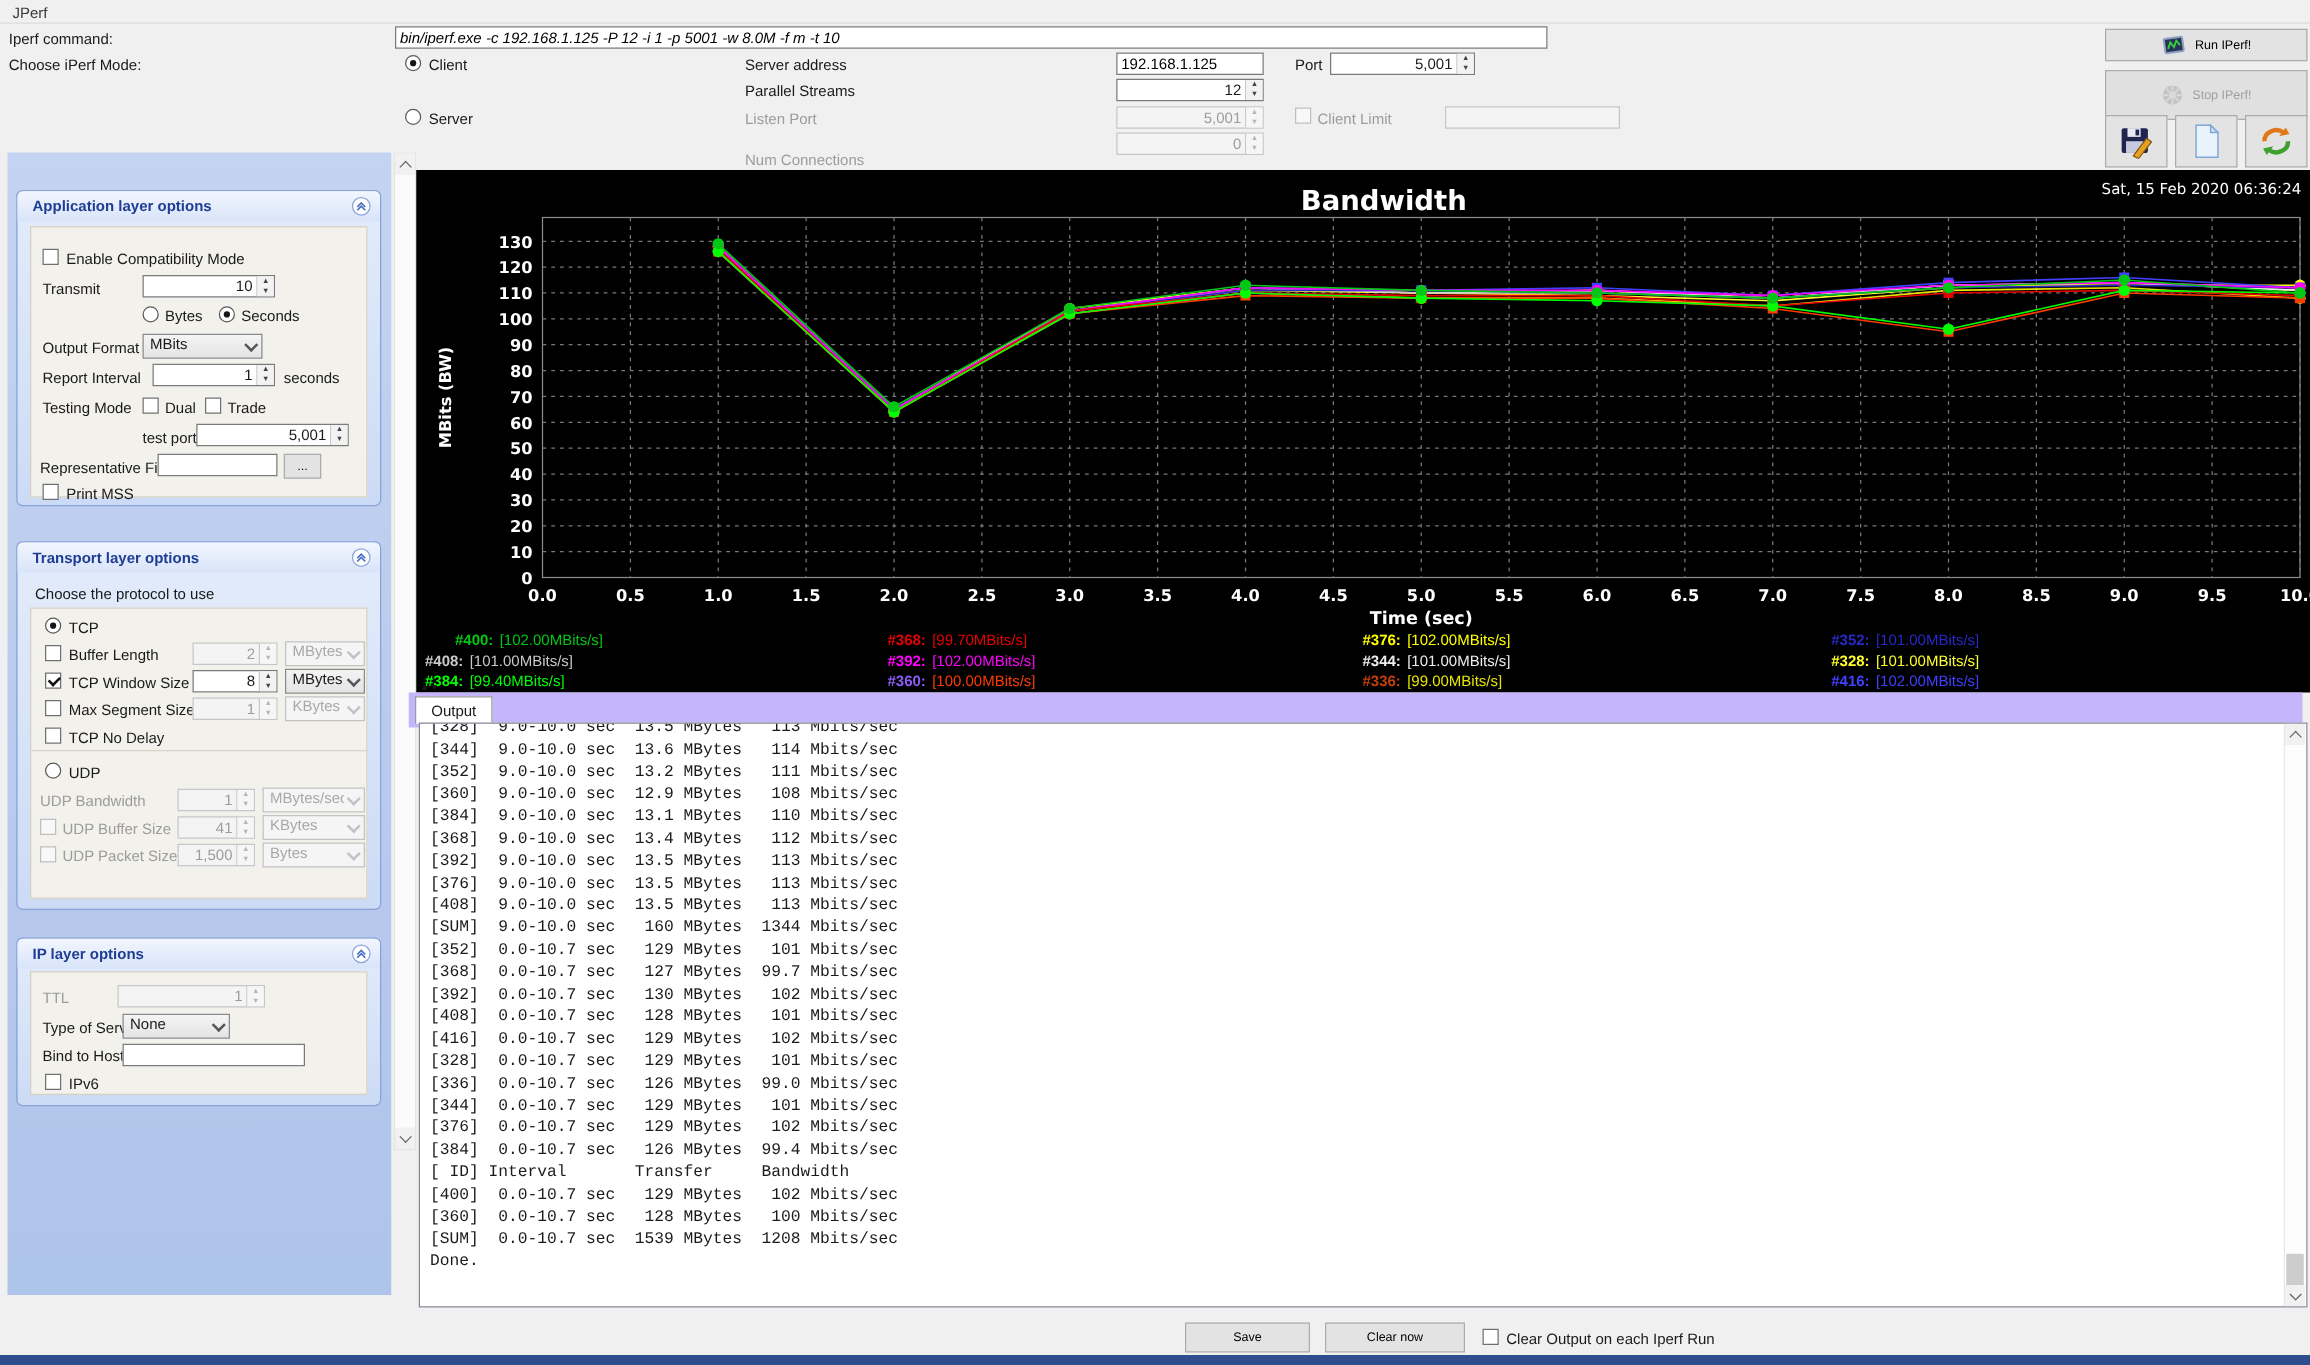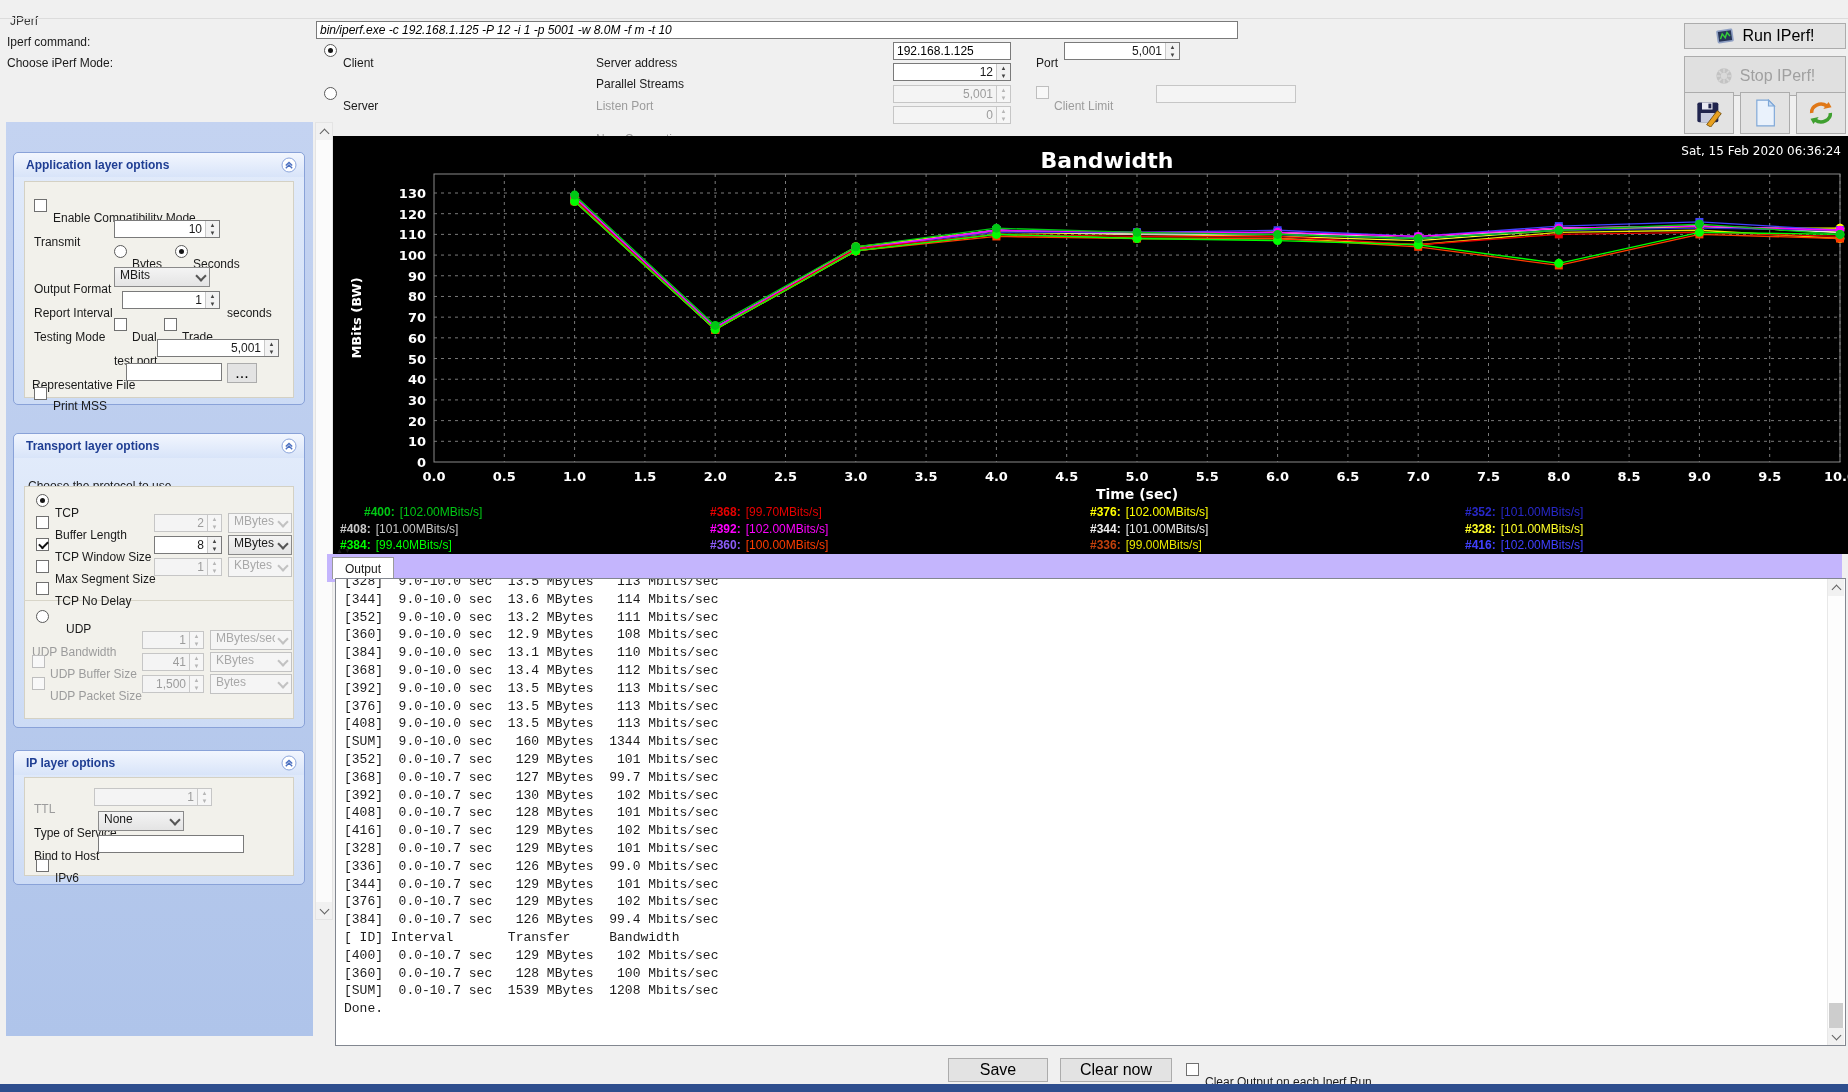--- a/index.html
+++ b/index.html
@@ -1,40 +1,40 @@
 <!DOCTYPE html>
 <html><head>
 <meta charset="utf-8">
 <style>
   html,body{margin:0;padding:0;background:#EFEFEF;}
   body{font-family:"Liberation Sans",sans-serif;font-size:12px;color:#1a1a1a;}
   #app{position:relative;width:1848px;height:1092px;overflow:hidden;background:#F0F0F0;}
   .abs{position:absolute;}
-  .lbl{position:absolute;white-space:nowrap;line-height:14px;margin-top:11px;}
+  .lbl{position:absolute;white-space:nowrap;line-height:14px;}
   .dis{color:#9C9C9C;}
   input.tin{position:absolute;background:#fff;border:1px solid #7A7A7A;font-size:12px;padding:0 3px;height:18px;box-sizing:border-box;font-family:"Liberation Sans",sans-serif;}
   input.tin.dis{background:#F4F4F4;border-color:#C6C6C6;color:#9c9c9c;}
   .spin{position:absolute;height:18px;box-sizing:border-box;border:1px solid #7A7A7A;background:#fff;display:flex;}
   .spin .v{flex:1;text-align:right;padding:1px 3px;overflow:hidden;}
   .spin .btns{width:13px;display:flex;flex-direction:column;border-left:1px solid #C9C9C9;}
   .spin .btns span{flex:1;font-size:6px;line-height:8px;text-align:center;color:#444;background:#F2F2F2;}
   .spin.dis{border-color:#C6C6C6;background:#F4F4F4;color:#9C9C9C;}
   .spin.dis .btns span{color:#B6B6B6;background:#F6F6F6;}
   .combo{position:absolute;height:20px;box-sizing:border-box;border:1px solid #8A8A8A;background:linear-gradient(#F4F4F4,#E4E4E4);display:flex;align-items:flex-start;padding-left:5px;}
   .combo .tx{flex:1;white-space:nowrap;overflow:hidden;}
   .combo .ch{width:16px;align-self:stretch;display:flex;align-items:center;justify-content:center;}
   .chv{width:6px;height:6px;border-right:2px solid #555;border-bottom:2px solid #555;transform:rotate(45deg);margin-top:-3px;}
   .combo.dis{border-color:#C2C2C2;background:#F5F5F5;color:#A8A8A8;}
   .combo.dis .chv{border-color:#C2C2C2;}
   .cb{position:absolute;width:13px;height:13px;background:#fff;border:1px solid #707070;box-sizing:border-box;}
   .cb.chk::after{content:"";position:absolute;left:2px;top:2px;width:7px;height:4px;border-left:2px solid #111;border-bottom:2px solid #111;transform:rotate(-45deg);}
   .cb.dis{border-color:#BEBEBE;background:#F8F8F8;}
   .radio{position:absolute;width:13px;height:13px;border:1px solid #5A5A5A;border-radius:50%;background:#fff;box-sizing:border-box;}
   .radio.sel::after{content:"";position:absolute;left:3px;top:3px;width:5px;height:5px;border-radius:50%;background:#161616;}
-  .btn{position:absolute;background:#E3E3E3;border:1px solid #ACACAC;font-family:"Liberation Sans",sans-serif;font-size:16px;display:flex;align-items:center;justify-content:center;gap:7px;box-sizing:border-box;cursor:default;}
+  .btn{position:absolute;background:#E3E3E3;border:1px solid #ACACAC;font-family:"Liberation Sans",sans-serif;font-size:10px;display:flex;align-items:center;justify-content:center;gap:7px;box-sizing:border-box;cursor:default;}
   .btn.dis{color:#A0A0A0;}
   #sidebar{position:absolute;left:6px;top:122px;width:307px;height:914px;background:linear-gradient(180deg,#C4D3F1,#AFC4EA);}
   .panel{position:absolute;left:13px;width:292px;border:1px solid #89A2D8;border-radius:5px;background:linear-gradient(#E3ECFB,#CCDBF5);box-sizing:border-box;}
   .panel-hd{height:24px;display:flex;align-items:center;padding:0 7px 0 12px;font-weight:bold;color:#1F3E93;font-size:12px;background:linear-gradient(#F2F6FE,#D8E4F9);border-radius:5px 5px 0 0;}
   .panel-hd .sp{flex:1;}
   .panel-bd{position:absolute;left:10px;right:10px;background:#F2F1EB;border:1px solid #D4D1C4;}
   .hline{position:absolute;height:1px;background:#D8D5C8;}
   #vscroll{position:absolute;left:315px;top:122px;width:18px;height:798px;background:#FBFBFB;border:1px solid #E4E4E4;box-sizing:border-box;}
   .sarr{position:absolute;left:0;width:16px;height:17px;background:#F1F1F1;display:flex;align-items:center;justify-content:center;}
   .sarr .chv{border-color:#606060;border-width:1.5px;}
@@ -293,21 +293,21 @@
       </div>
     <div class="combo dis" style="left:214px;top:123px;width:64px;">
         <span class="tx">KBytes</span>
         <span class="ch">
           <span class="chv"></span>
         </span>
       </div>
     <span class="cb" style="left:22px;top:148px;"></span>
     <div class="lbl" style="left:41px;top:149px;">TCP No Delay</div>
     <span class="radio" style="left:22px;top:176px;"></span>
-    <div class="lbl" style="left:52px;top:177px;">UDP</div>
+    <div class="lbl" style="left:41px;top:177px;">UDP</div>
     <div class="lbl dis" style="left:18px;top:200px;">UDP Bandwidth</div>
     <div class="spin dis" style="left:128px;top:197px;width:62px;">
         <span class="v">1</span>
         <span class="btns">
           <span>▲</span>
           <span>▼</span>
         </span>
       </div>
     <div class="combo dis" style="left:196px;top:196px;width:82px;">
         <span class="tx">MBytes/sec</span>

